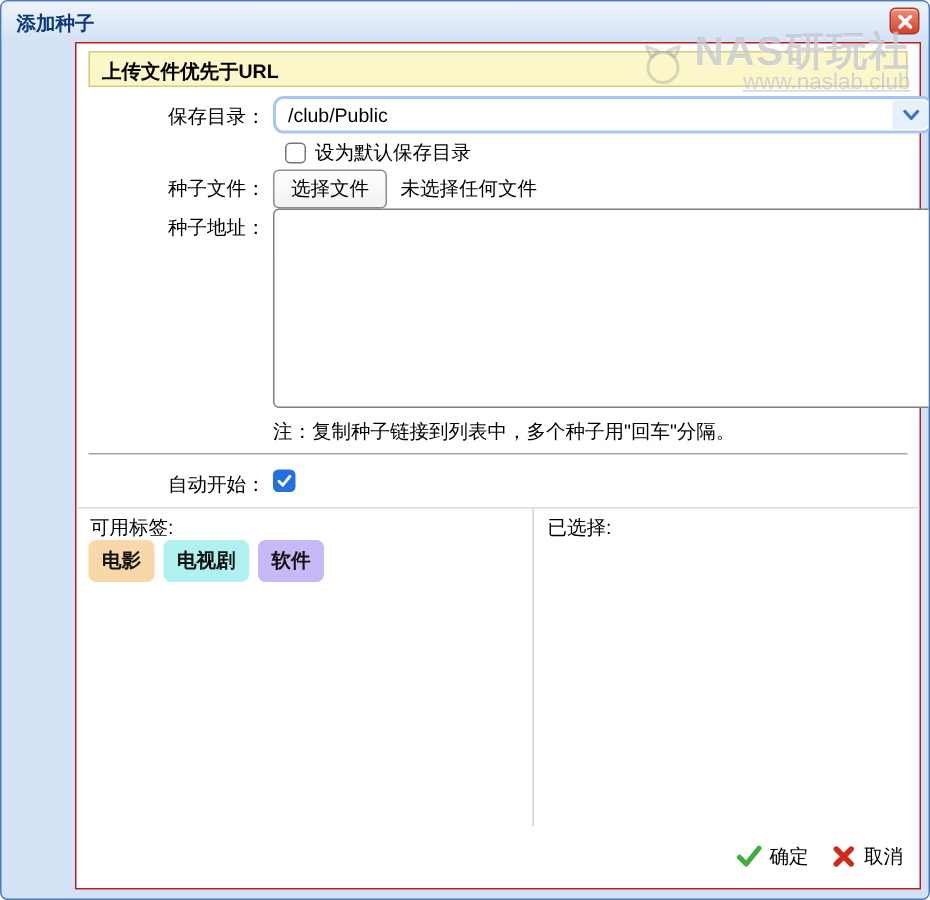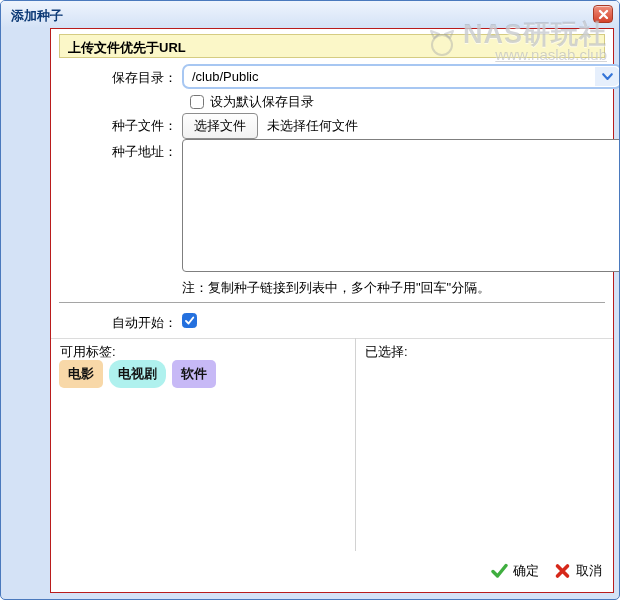--- a/index.html
+++ b/index.html
@@ -144,21 +144,21 @@
     </div>
 
     <div class="panels-top"></div>
     <div class="vdivider"></div>
 
     <div class="avail-label">可用标签:</div>
     <div class="selected-label">已选择:</div>
 
     <div class="tags">
         <span class="tag" style="background: rgb(248, 216, 168);">电影</span>
-        <span class="tag" style="background: rgb(175, 241, 238); border-radius: 12px;">电视剧</span>
+        <span class="tag" style="background: rgb(175, 241, 238);">电视剧</span>
         <span class="tag" style="background: rgb(199, 185, 246);">软件</span>
       </div>
 
     <div class="footer">
       <div class="footer-btn">
         <svg width="17" height="16" viewBox="0 0 17 16">
           <path d="M2 8.5 L6.5 13 L15 2.5" stroke="#3fae3f" stroke-width="3.4" fill="none" stroke-linecap="round" stroke-linejoin="round"></path>
         </svg>
         <span>确定</span>
       </div>

